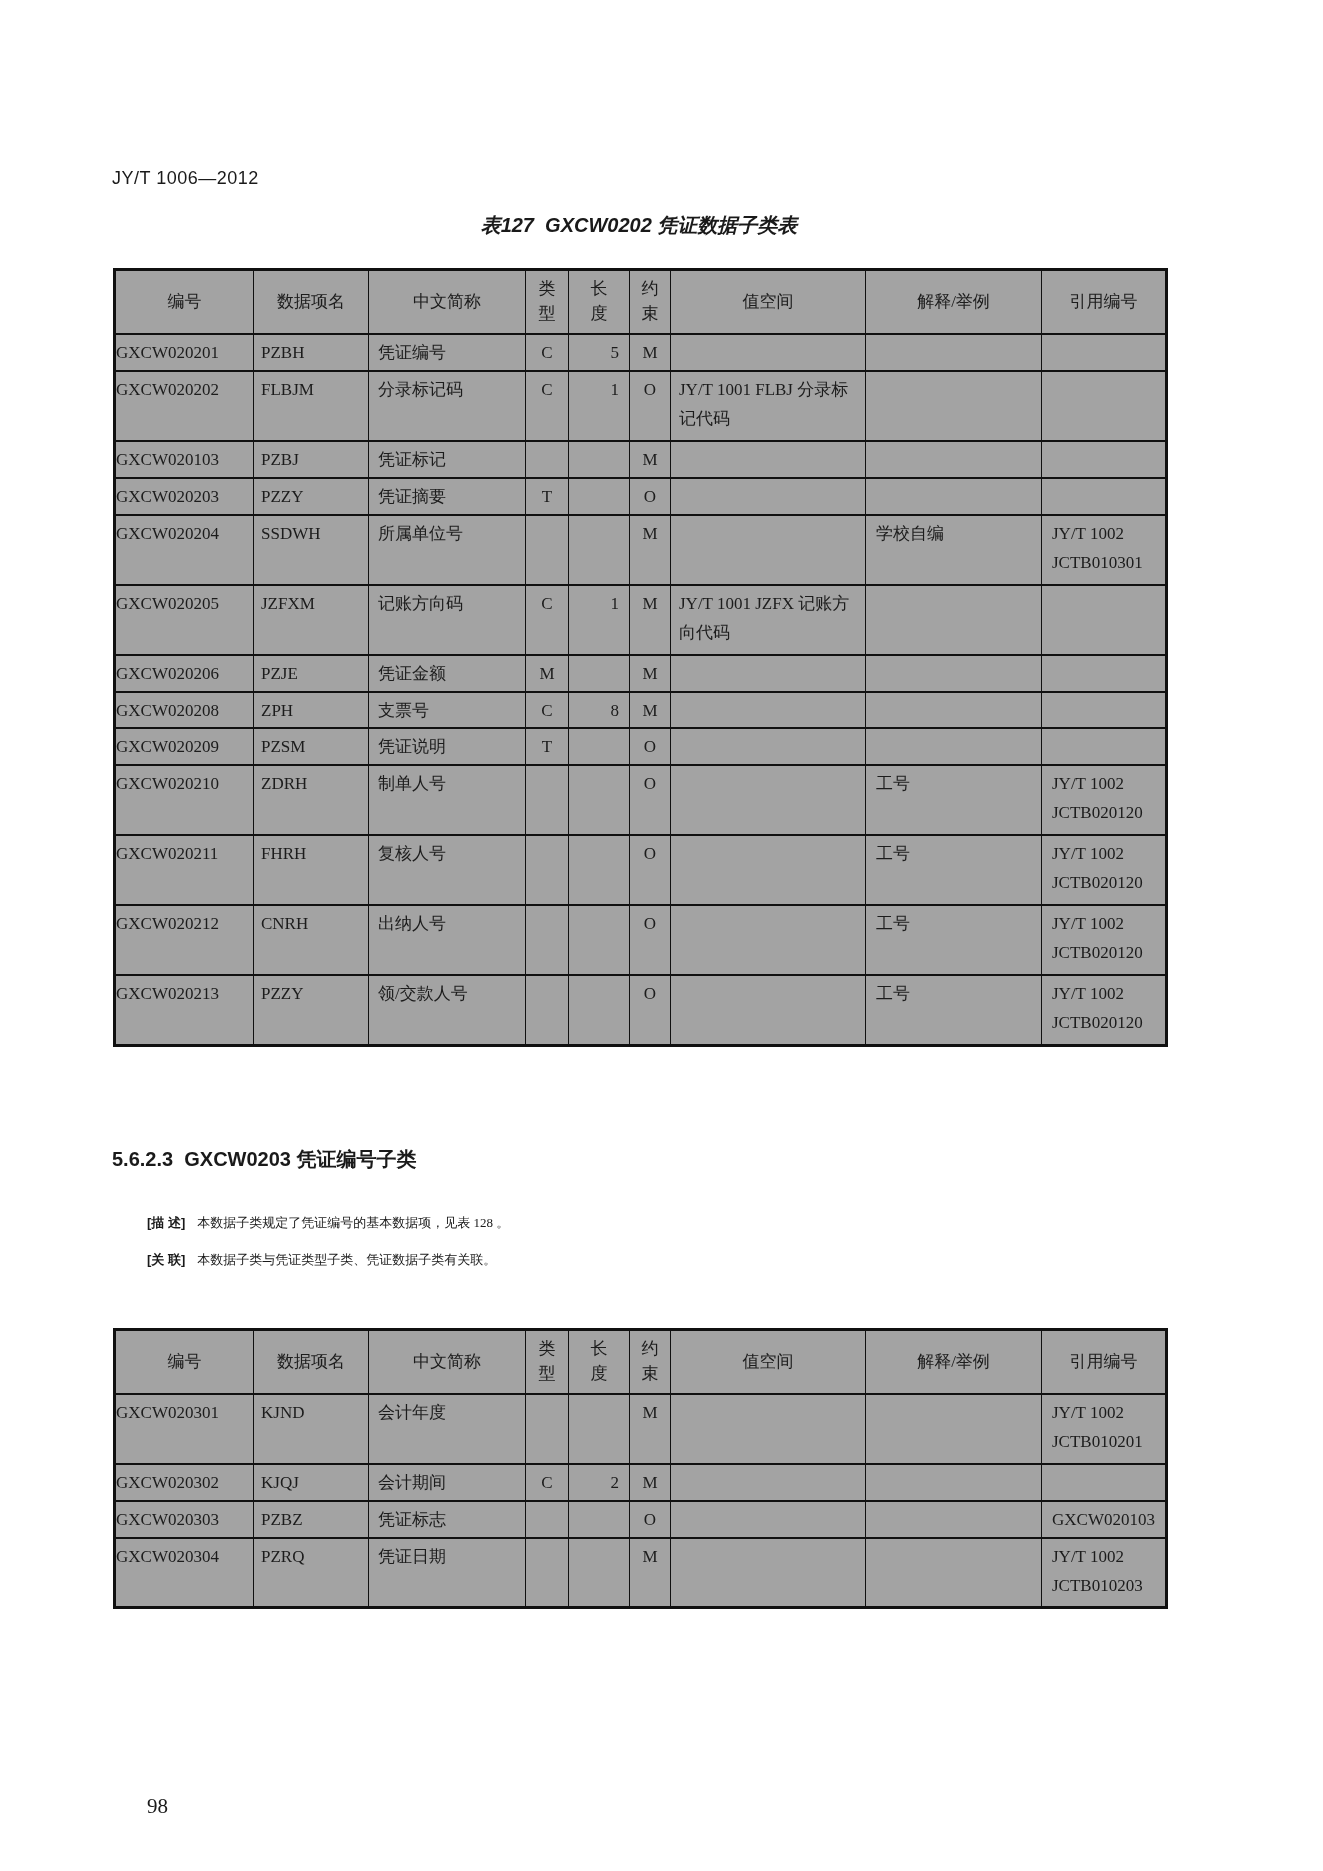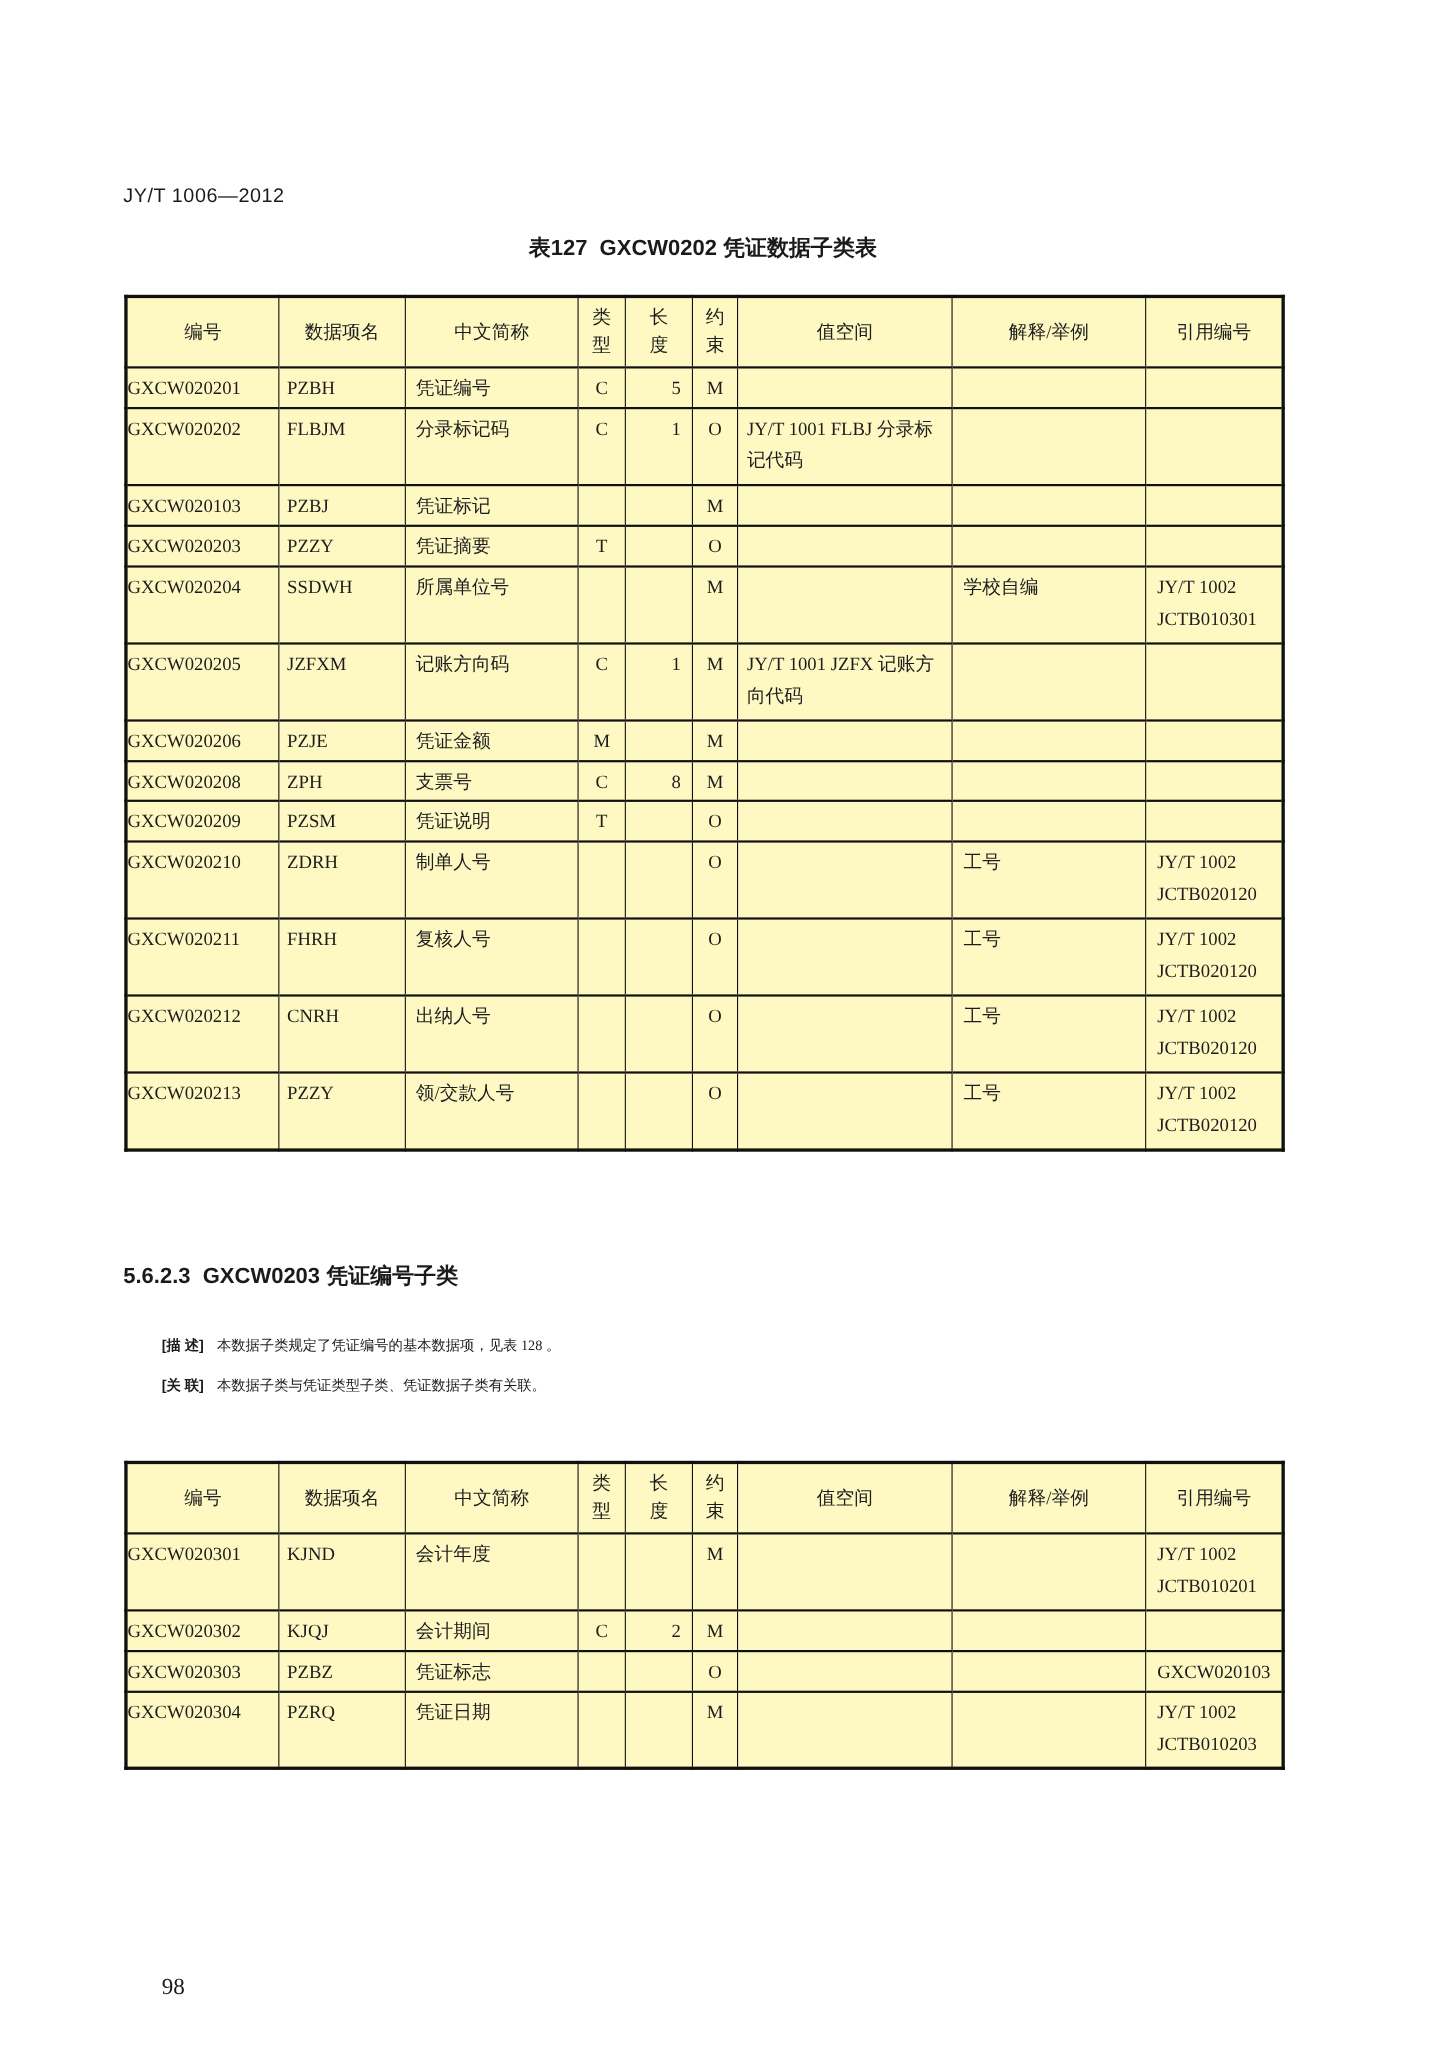--- a/index.html
+++ b/index.html
@@ -9,27 +9,27 @@
   }
   .doc-code {
     position:absolute; top:168px; left:112px;
     font-family:"Liberation Sans", sans-serif; font-size:18px; letter-spacing:0.5px;
   }
   .tbl-title {
     position:absolute; left:113px; width:1052px; text-align:center;
     font-family:"Liberation Sans", sans-serif; font-weight:bold; font-size:20px;
     white-space:pre-wrap;
   }
-  #title127 { top:212px; }
+  #title127 { top:212px;font-style:italic; }
   #title128 { top:1284px; }
 
   .std-table {
     position:absolute; left:113px;
     border-collapse:collapse; table-layout:fixed; width:1052px;
-    border:3px solid #101010; background:#fef9c3;
+    border:3px solid #101010; background:#a3a3a3;
   }
   #table127 { top:268px; }
   #table128 { top:1328px; }
 
   .std-table col.c-id{width:139px} .std-table col.c-name{width:115px}
   .std-table col.c-cn{width:157px} .std-table col.c-type{width:43px}
   .std-table col.c-len{width:61px} .std-table col.c-cons{width:41px}
   .std-table col.c-value{width:195px} .std-table col.c-explain{width:176px}
   .std-table col.c-ref{width:125px}
 

